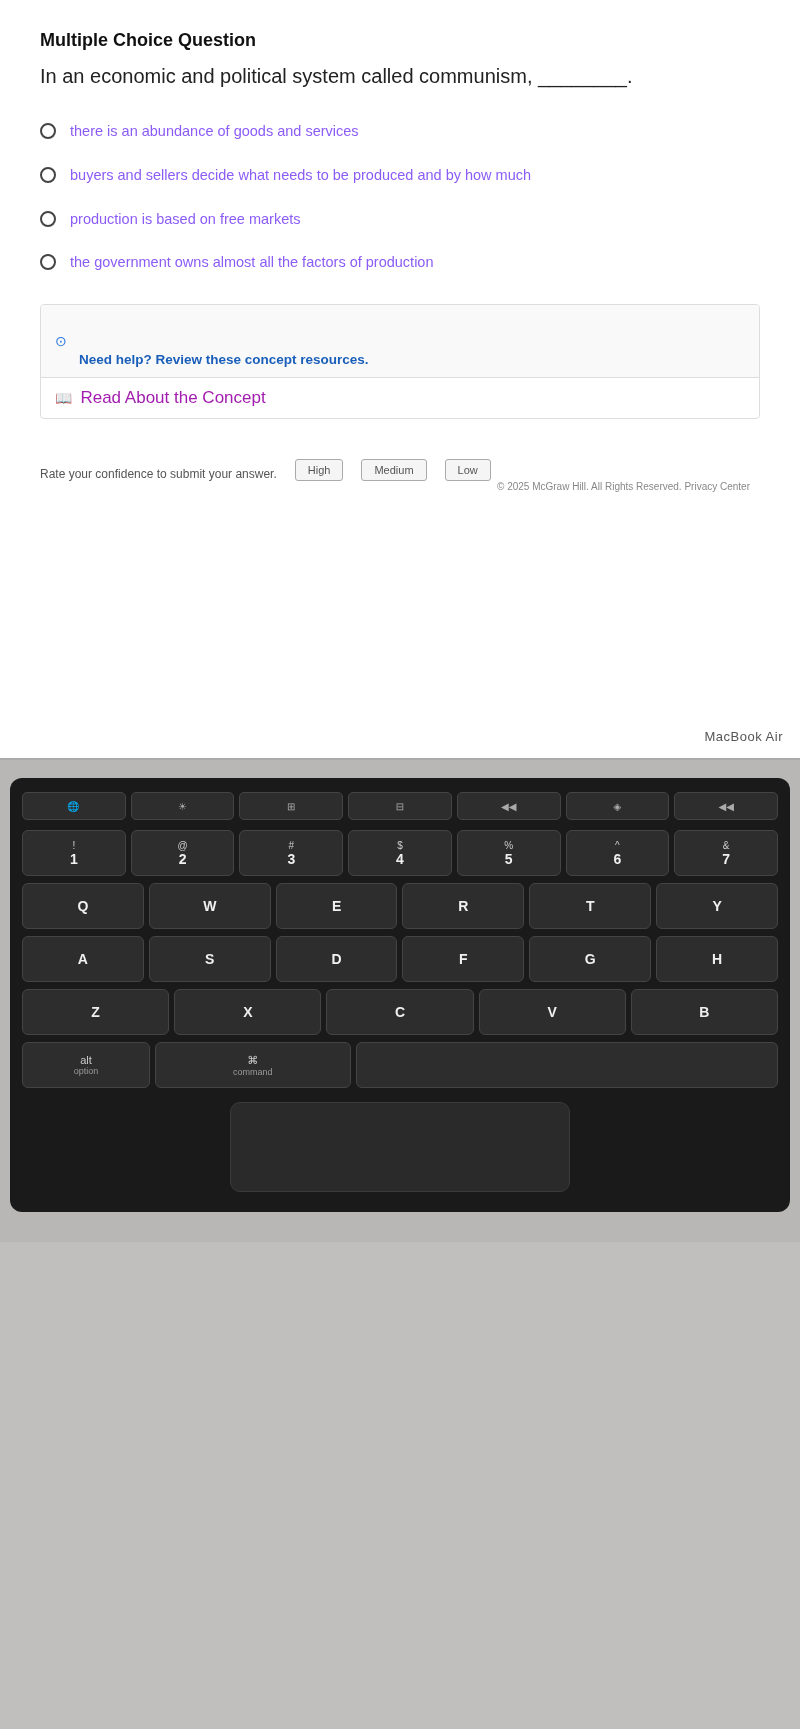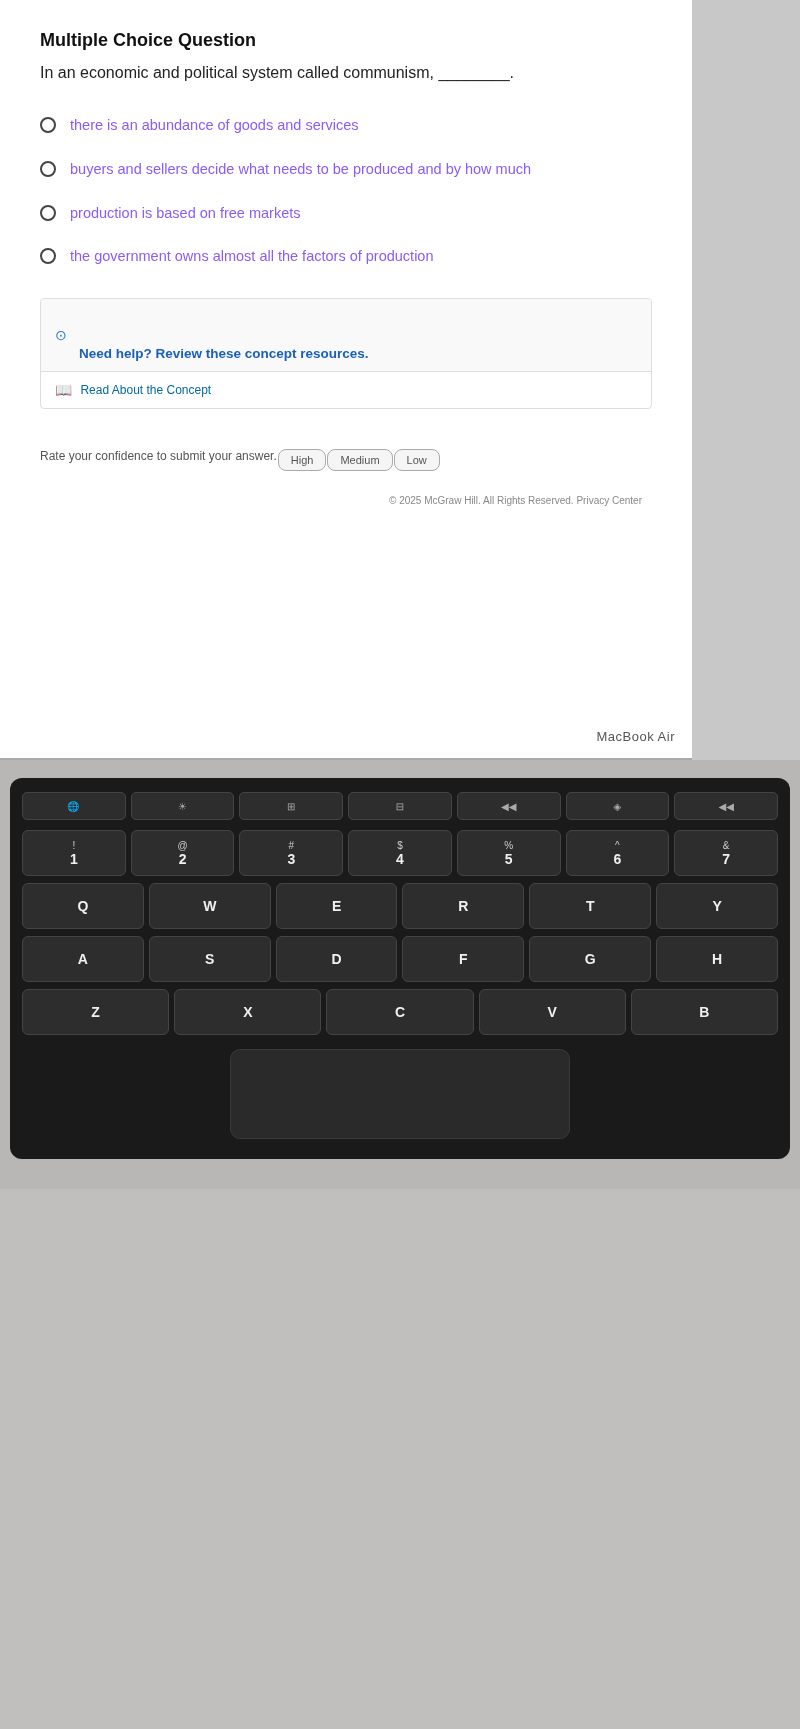--- a/index.html
+++ b/index.html
@@ -7,37 +7,37 @@
       width: 800px;
       height: 1729px;
       font-family: -apple-system, BlinkMacSystemFont, 'Helvetica Neue', Arial, sans-serif;
       background: #c8c8c8;
       overflow: hidden;
       position: relative;
     }
 
     
     .screen {
-      width: 692px;
+      width: 800px;
       height: 760px;
       background: #ffffff;
       position: relative;
       padding: 30px 40px 20px 40px;
       border-bottom: 2px solid #aaa;
     }
 
     .question-label {
       font-size: 18px;
       font-weight: 700;
       color: #111;
       margin-bottom: 10px;
     }
 
     .question-text {
-      font-size: 16px;
+      font-size: 20px;
       color: #222;
       margin-bottom: 30px;
       line-height: 1.5;
     }
 
     .options-list {
       list-style: none;
       margin-bottom: 30px;
     }
 
@@ -98,40 +98,40 @@
       align-items: center;
       gap: 8px;
     }
 
     .read-icon {
       font-size: 14px;
       color: #555;
     }
 
     .read-link {
-      font-size: 12px;
-      color: #0369a1;
+      font-size: 17px;
+      color: #a21caf;
     }
 
     .confidence-row {
       display: flex;
-      align-items: flex-start;
-      gap: 1px;
-      margin-bottom: 24px;
+      align-items: flex-end;
+      gap: 18px;
+      margin-bottom: 0;
     }
 
     .confidence-label {
       font-size: 12px;
       color: #555;
     }
 
     .confidence-btn {
       padding: 4px 12px;
       border: 1px solid #aaa;
-      border-radius: 8px;
+      border-radius: 3px;
       font-size: 11px;
       background: #f5f5f5;
       color: #555;
       cursor: pointer;
     }
 
     .copyright-row {
       font-size: 10px;
       color: #888;
       text-align: right;
@@ -436,20 +436,33 @@
             <span class="main-char">C</span>
           </div>
         <div class="key">
             <span class="main-char">V</span>
           </div>
         <div class="key">
             <span class="main-char">B</span>
           </div>
       </div>
 
+      <div class="bottom-row">
+        <div class="key modifier-key">
+          <span class="modifier-label">alt</span>
+          <span class="sub-modifier-label">option</span>
+        </div>
+        <div class="key wide-2-3">
+          <span class="modifier-label">⌘</span>
+          <span class="sub-modifier-label">command</span>
+        </div>
+        <div class="key space-key">
+            <span></span>
+          </div>
+      </div>
 
       <div class="trackpad-area">
         <div class="trackpad"></div>
       </div>
 
     </div>
   </div>
 </div>
 
 </body></html>

